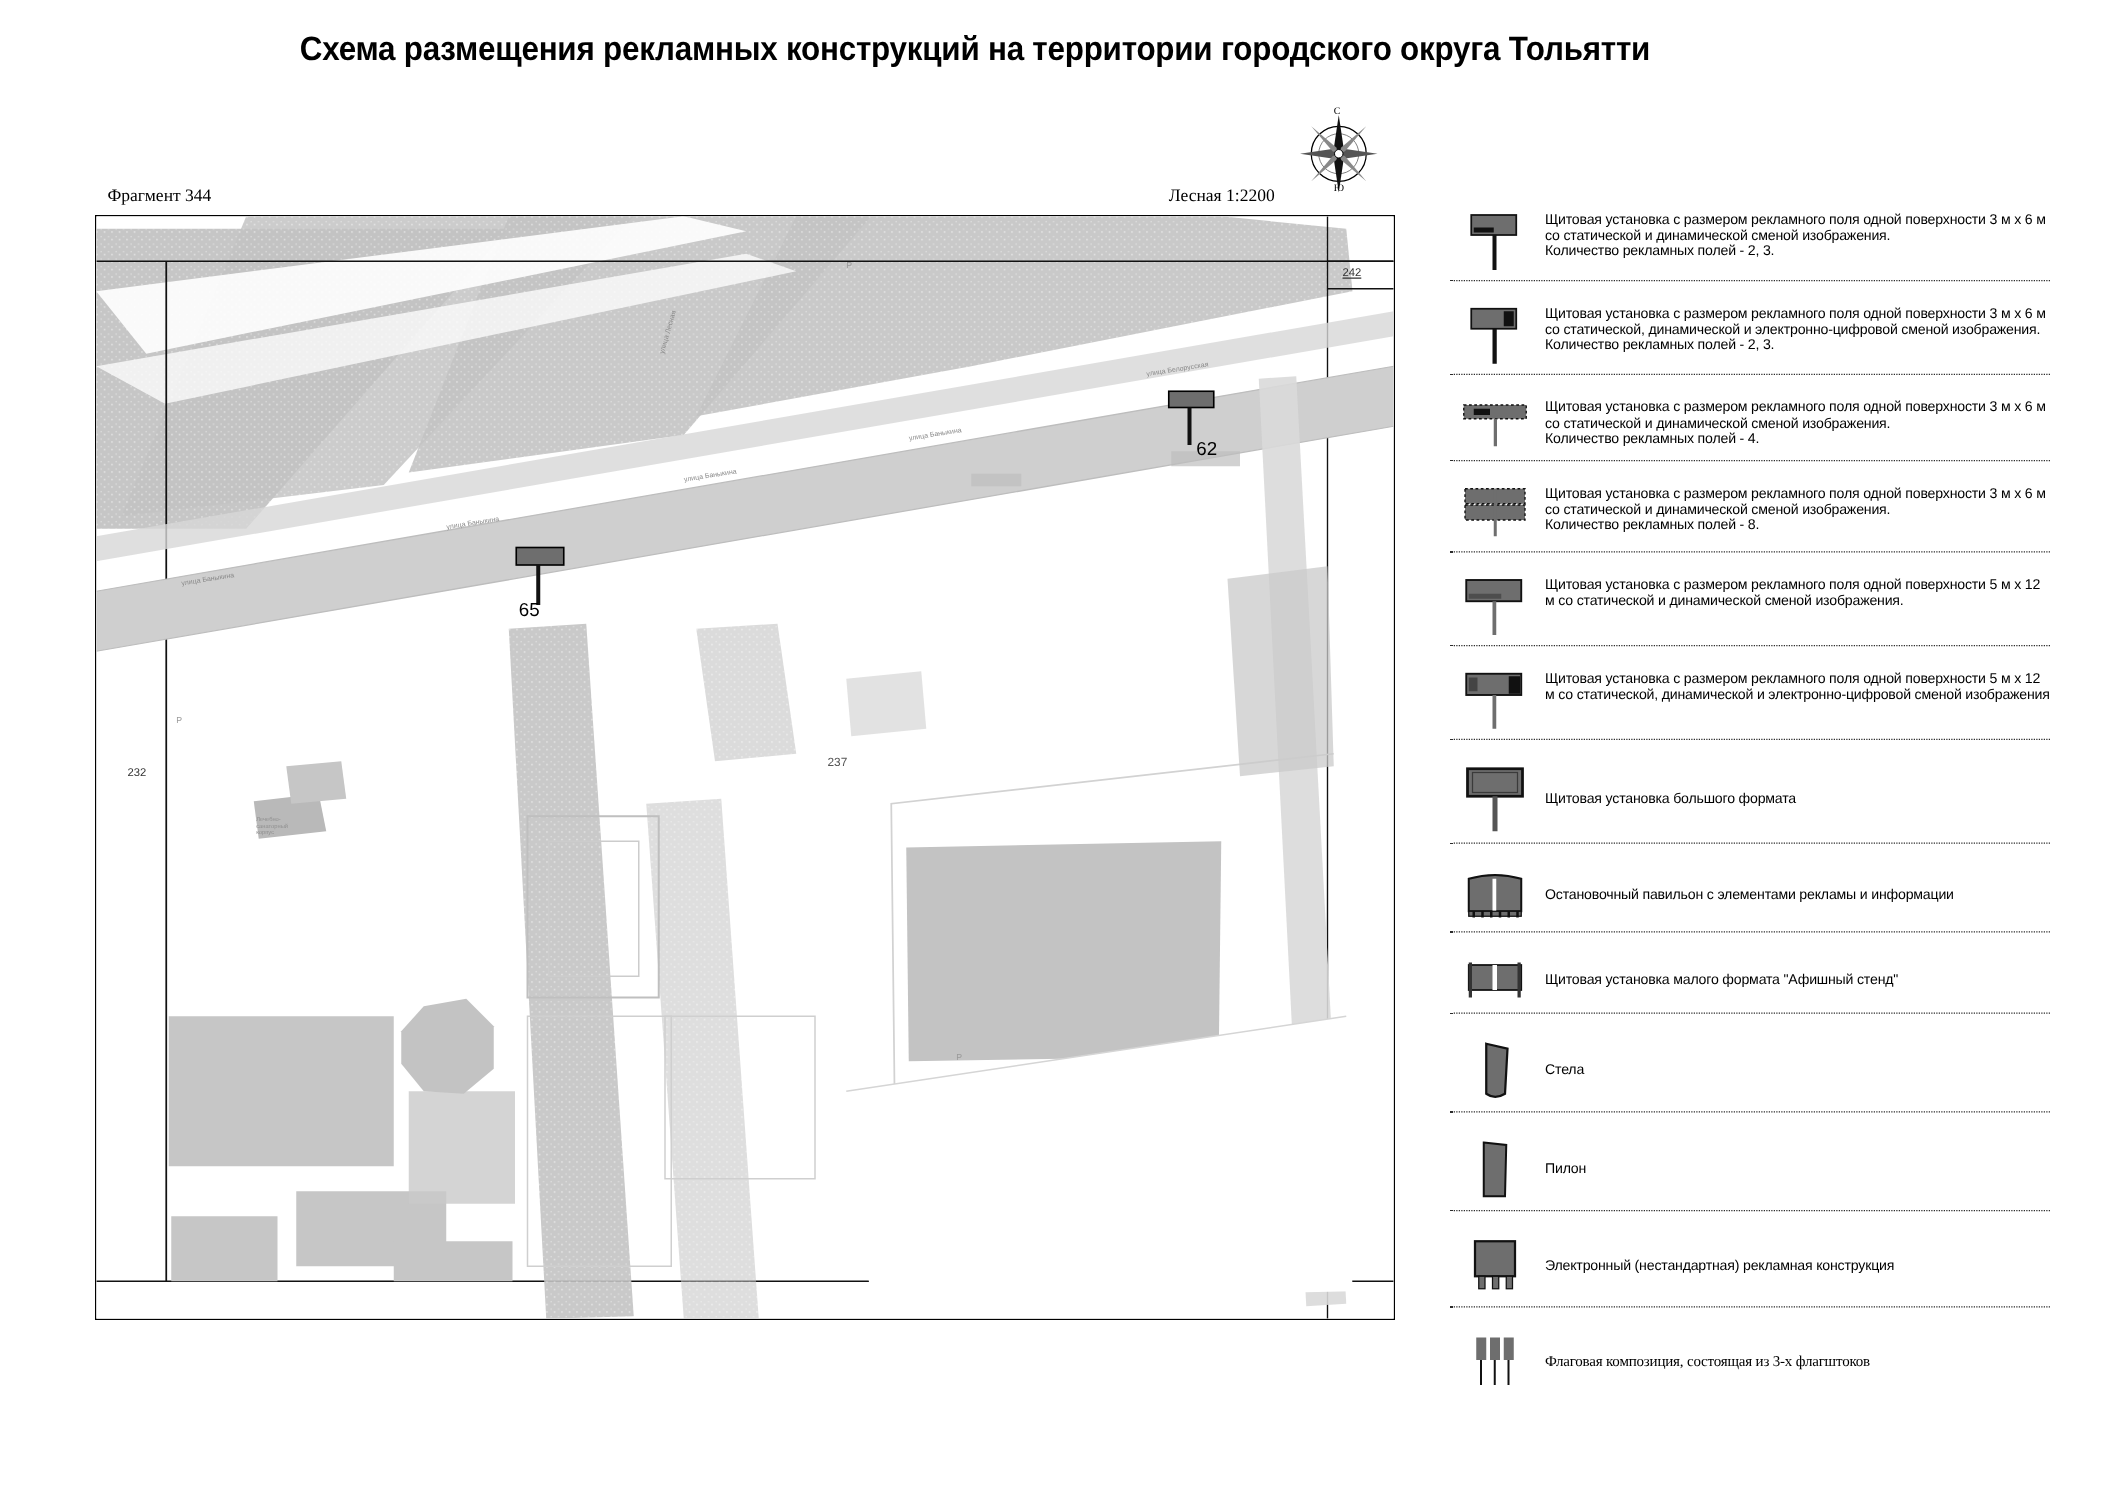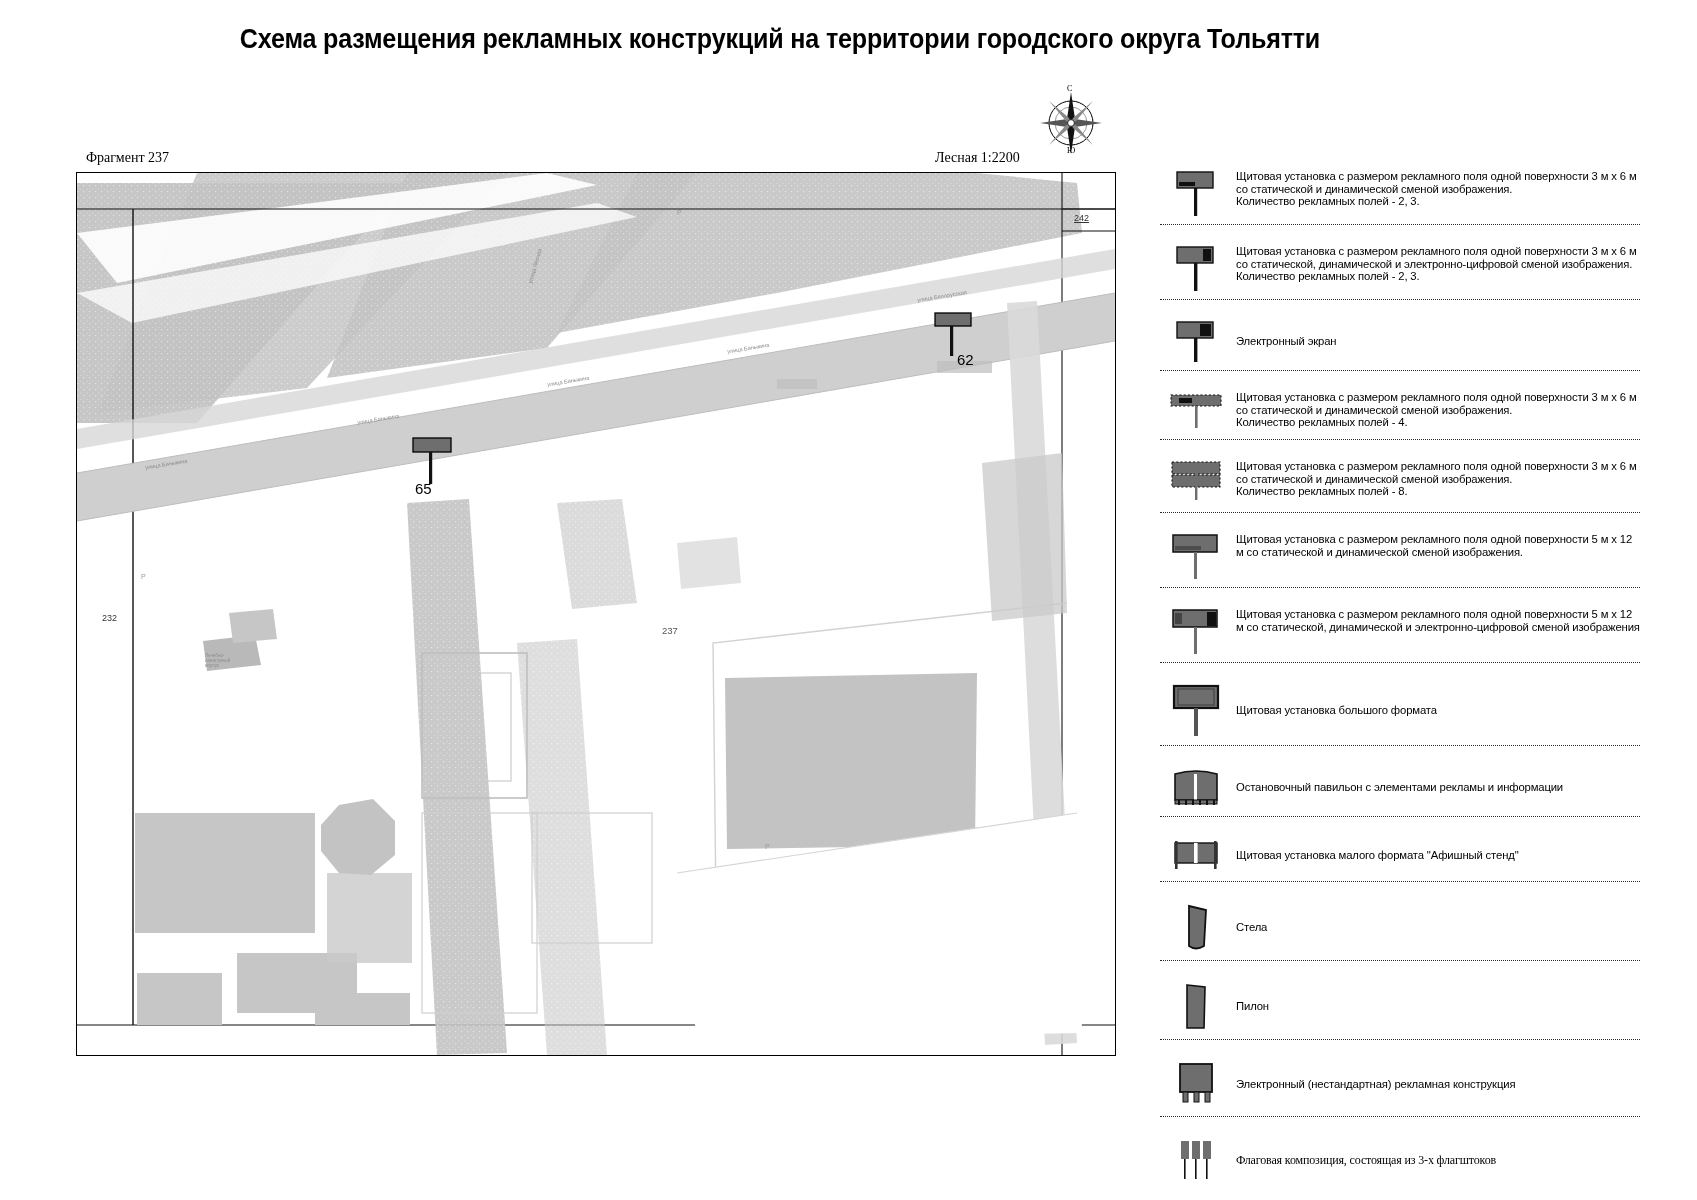--- a/index.html
+++ b/index.html
@@ -94,21 +94,21 @@
     <polygon points="13,13 33,30 35,35 30,33" fill="#888"></polygon>
     <polygon points="57,57 37,40 35,35 40,37" fill="#888"></polygon>
     <polygon points="57,13 40,33 35,35 37,30" fill="#888"></polygon>
     <polygon points="13,57 30,37 35,35 33,40" fill="#888"></polygon>
     <circle cx="35" cy="35" r="3.4" fill="#fff" stroke="#000" stroke-width="0.8"></circle>
   </svg>
   <span style="position:absolute;left:31px;top:-4px;font-size:8px;font-family:'Liberation Serif',serif;">С</span>
   <span style="position:absolute;left:31px;top:58px;font-size:8px;font-family:'Liberation Serif',serif;">Ю</span>
 </div>
 
-<div id="fragment-label">Фрагмент 237</div>
+<div id="fragment-label">Фрагмент 344</div>
 <div id="scale-label">Лесная 1:2200</div>
 
 <div id="map-panel">
   <svg class="map-svg" viewBox="0 0 1038 882" preserveAspectRatio="none">
     <defs>
       <pattern id="noise" width="6" height="6" patternUnits="userSpaceOnUse">
         <rect width="6" height="6" fill="#c3c3c3"></rect>
         <rect x="0" y="0" width="1.2" height="1.2" fill="#ffffff" opacity="0.55"></rect>
         <rect x="3.4" y="3.8" width="1" height="1" fill="#ffffff" opacity="0.45"></rect>
       </pattern>
@@ -179,21 +179,21 @@
 
     <g>
       <rect x="336" y="265" width="38" height="14" fill="#6e6e6e" stroke="#000" stroke-width="1.3"></rect>
       <rect x="352" y="279" width="3.2" height="32" fill="#111"></rect>
     </g>
   </svg>
 
   <div class="marker-num" style="left:880px;top:178px;">62</div>
   <div class="marker-num" style="left:338px;top:307px;">65</div>
 
-  <div class="block-num" style="left:585px;top:452px;">237</div>
+  <div class="block-num" style="left:585px;top:432px;">237</div>
   <div class="corner-num" style="left:25px;top:440px;">232</div>
   <div class="corner-num" style="left:997px;top:40px;text-decoration:underline;">242</div>
 
   <div class="street-label" style="left:650px;top:172px;transform:rotate(-9deg);">улица Баныкина</div>
   <div class="street-label" style="left:470px;top:205px;transform:rotate(-9deg);">улица Баныкина</div>
   <div class="street-label" style="left:280px;top:243px;transform:rotate(-9deg);">улица Баныкина</div>
   <div class="street-label" style="left:68px;top:288px;transform:rotate(-9deg);">улица Баныкина</div>
   <div class="street-label" style="left:440px;top:90px;transform:rotate(-74deg);">улица Лесная</div>
   <div class="street-label" style="left:840px;top:120px;transform:rotate(-9deg);">улица Белорусская</div>
 
@@ -225,30 +225,20 @@
       <svg width="46" height="48" viewBox="0 0 46 48">
         <rect x="4" y="2" width="36" height="16" fill="#6e6e6e" stroke="#111" stroke-width="1.4"></rect>
         <rect x="30" y="4" width="8" height="12" fill="#111"></rect>
         <rect x="21" y="18" width="3.4" height="28" fill="#111"></rect>
       </svg>
     </div>
     <div class="legend-text" style="white-space:pre-line;">Щитовая установка с размером рекламного поля одной поверхности 3 м х 6 м со статической, динамической и электронно-цифровой сменой изображения.
 Количество рекламных полей - 2, 3.</div>
   </div>
 
-  <div class="legend-row center">
-    <div class="legend-icon">
-      <svg width="46" height="44" viewBox="0 0 46 44">
-        <rect x="4" y="2" width="36" height="16" fill="#6e6e6e" stroke="#111" stroke-width="1.4"></rect>
-        <rect x="27" y="4" width="11" height="12" fill="#111"></rect>
-        <rect x="21" y="18" width="3.4" height="24" fill="#111"></rect>
-      </svg>
-    </div>
-    <div class="legend-text">Электронный экран</div>
-  </div>
 
   <div class="legend-row">
     <div class="legend-icon">
       <svg width="54" height="42" viewBox="0 0 54 42">
         <rect x="2" y="4" width="50" height="11" fill="#6e6e6e" stroke="#111" stroke-width="1.1" stroke-dasharray="2.2,2"></rect>
         <rect x="10" y="7" width="13" height="5" fill="#111"></rect>
         <rect x="26" y="15" width="2.6" height="22" fill="#6e6e6e"></rect>
       </svg>
     </div>
     <div class="legend-text" style="white-space:pre-line;">Щитовая установка с размером рекламного поля одной поверхности 3 м х 6 м со статической и динамической сменой изображения.

